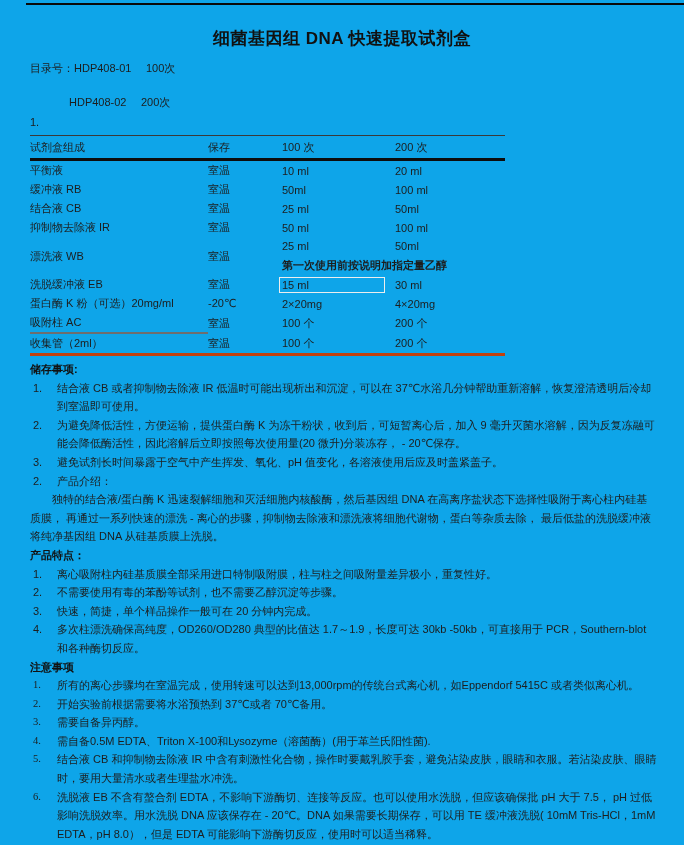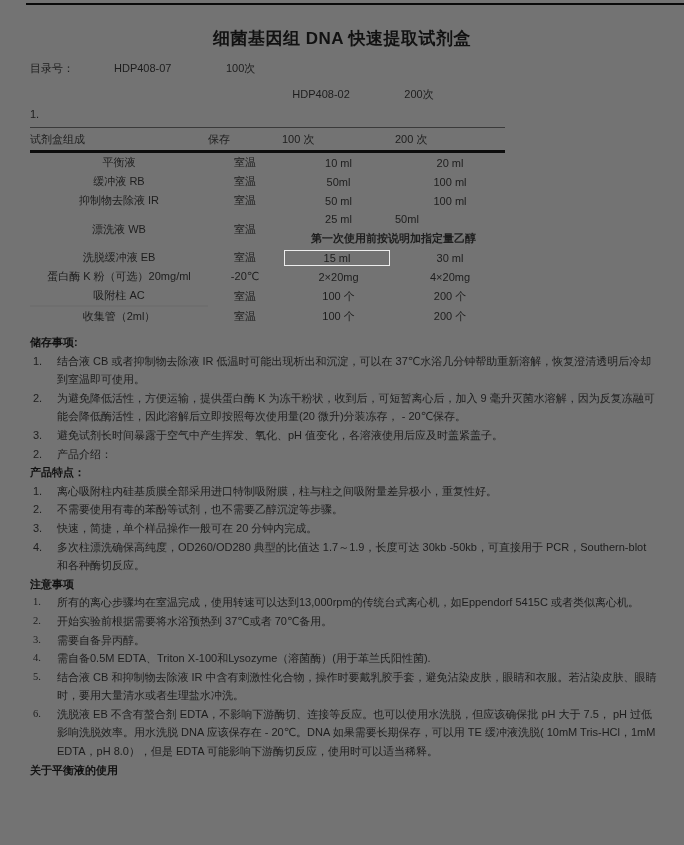--- a/index.html
+++ b/index.html
@@ -1,52 +1,52 @@
 <!DOCTYPE html>
 <html><head>
 <meta charset="utf-8">
 <style>
   html,body{margin:0;padding:0;background:#fff;}
   .page{
     position:relative;
     width:684px;height:845px;
-    background:#737373;
+    background:#0ea5e9;
     color:#1d1d1d;
     font-family:"Liberation Sans","DejaVu Sans",sans-serif;
     font-size:11px;
     overflow:hidden;
   }
   .top-rule{position:absolute;left:26px;right:0;top:3px;height:2px;background:#0a0a0a;}
   .title{
     margin:0;padding-top:27px;
     text-align:center;
     font-size:17px;font-weight:bold;color:#111;
     letter-spacing:.5px;
   }
   .content{padding:0 27px 0 30px;}
-  .catalog{margin-top:9px;display:flex;line-height:18px;gap:40px;}
-  .catalog.second{margin-top:8px;padding-left:39px;justify-content:center;}
+  .catalog{margin-top:9px;display:flex;line-height:18px;}
+  .catalog.second{margin-top:16px;padding-left:39px;}
   .cat-code{width:72px;}
   .sec1{display:flex;line-height:18px;margin-top:2px;}
   .sec1 .num{width:27px;flex:none;}
 
   
   table.kit{
     width:475px;margin-top:4px;
     border-collapse:collapse;
     border-top:1px solid #3a3a3a;
-    border-bottom:3px solid #737373;
+    border-bottom:3px solid #c2410c;
     font-size:11px;color:#1d1d1d;
   }
   table.kit th{
     text-align:left;font-weight:normal;
     border-bottom:3px solid #0d0d0d;
     height:22px;padding:0;
   }
-  table.kit td{padding:0;height:19px;vertical-align:middle;text-align:center;}
+  table.kit td{padding:0;height:19px;vertical-align:middle;}
   tr.row-ac td.cell-name{border-bottom:2px solid #6e6e6e;}
   .wb-line1{display:flex;line-height:19px;}
   .wb-line1 .w3{width:113px;flex:none;}
   .wb-note{line-height:19px;font-weight:bold;}
   .eb-box{display:inline-block;width:100px;border:1px solid #ededed;padding:1px 2px;margin-left:-3px;}
 
   
   .flow{line-height:18.6px;}
   .h-bold{font-weight:bold;color:#111;}
   .mt{margin-top:4px;}
@@ -63,21 +63,21 @@
 
 <div class="page">
   <div class="top-rule"></div>
 
   <h1 class="title">细菌基因组 DNA 快速提取试剂盒</h1>
 
   <div class="content">
 
     <div class="catalog">
       <span>目录号：</span>
-      <span class="cat-code">HDP408-07</span>
+      <span class="cat-code">HDP408-01</span>
       <span>100次</span>
     </div>
     <div class="catalog second">
       <span class="cat-code">HDP408-02</span>
       <span>200次</span>
     </div>
 
     <div class="sec1">
       <span class="num">1.</span>
     </div>
@@ -104,20 +104,26 @@
           <td>10 ml</td>
           <td>20 ml</td>
         </tr>
         <tr>
           <td class="cell-name">缓冲液 RB</td>
           <td>室温</td>
           <td>50ml</td>
           <td>100 ml</td>
         </tr>
         <tr>
+          <td class="cell-name">结合液 CB</td>
+          <td>室温</td>
+          <td>25 ml</td>
+          <td>50ml</td>
+        </tr>
+        <tr>
           <td class="cell-name">抑制物去除液 IR</td>
           <td>室温</td>
           <td>50 ml</td>
           <td>100 ml</td>
         </tr>
         <tr>
           <td class="cell-name">漂洗液 WB</td>
           <td>室温</td>
           <td colspan="2">
             <div class="wb-line1">
@@ -168,20 +174,21 @@
         <div class="oitem">
           <span class="num">3.</span>
           <div class="txt">避免试剂长时间暴露于空气中产生挥发、氧化、pH 值变化，各溶液使用后应及时盖紧盖子。</div>
         </div>
       </div>
 
       <div class="intro-head">
         <span class="num">2.</span>
         <span>产品介绍：</span>
       </div>
+      <p class="intro-para">独特的结合液/蛋白酶 K 迅速裂解细胞和灭活细胞内核酸酶，然后基因组 DNA 在高离序盐状态下选择性吸附于离心柱内硅基质膜， 再通过一系列快速的漂洗 - 离心的步骤，抑制物去除液和漂洗液将细胞代谢物，蛋白等杂质去除， 最后低盐的洗脱缓冲液将纯净基因组 DNA 从硅基质膜上洗脱。</p>
 
       <div class="h-bold">产品特点：</div>
       <div>
         <div class="oitem">
           <span class="num">1.</span>
           <div class="txt">离心吸附柱内硅基质膜全部采用进口特制吸附膜，柱与柱之间吸附量差异极小，重复性好。</div>
         </div>
         <div class="oitem">
           <span class="num">2.</span>
           <div class="txt">不需要使用有毒的苯酚等试剂，也不需要乙醇沉淀等步骤。</div>

